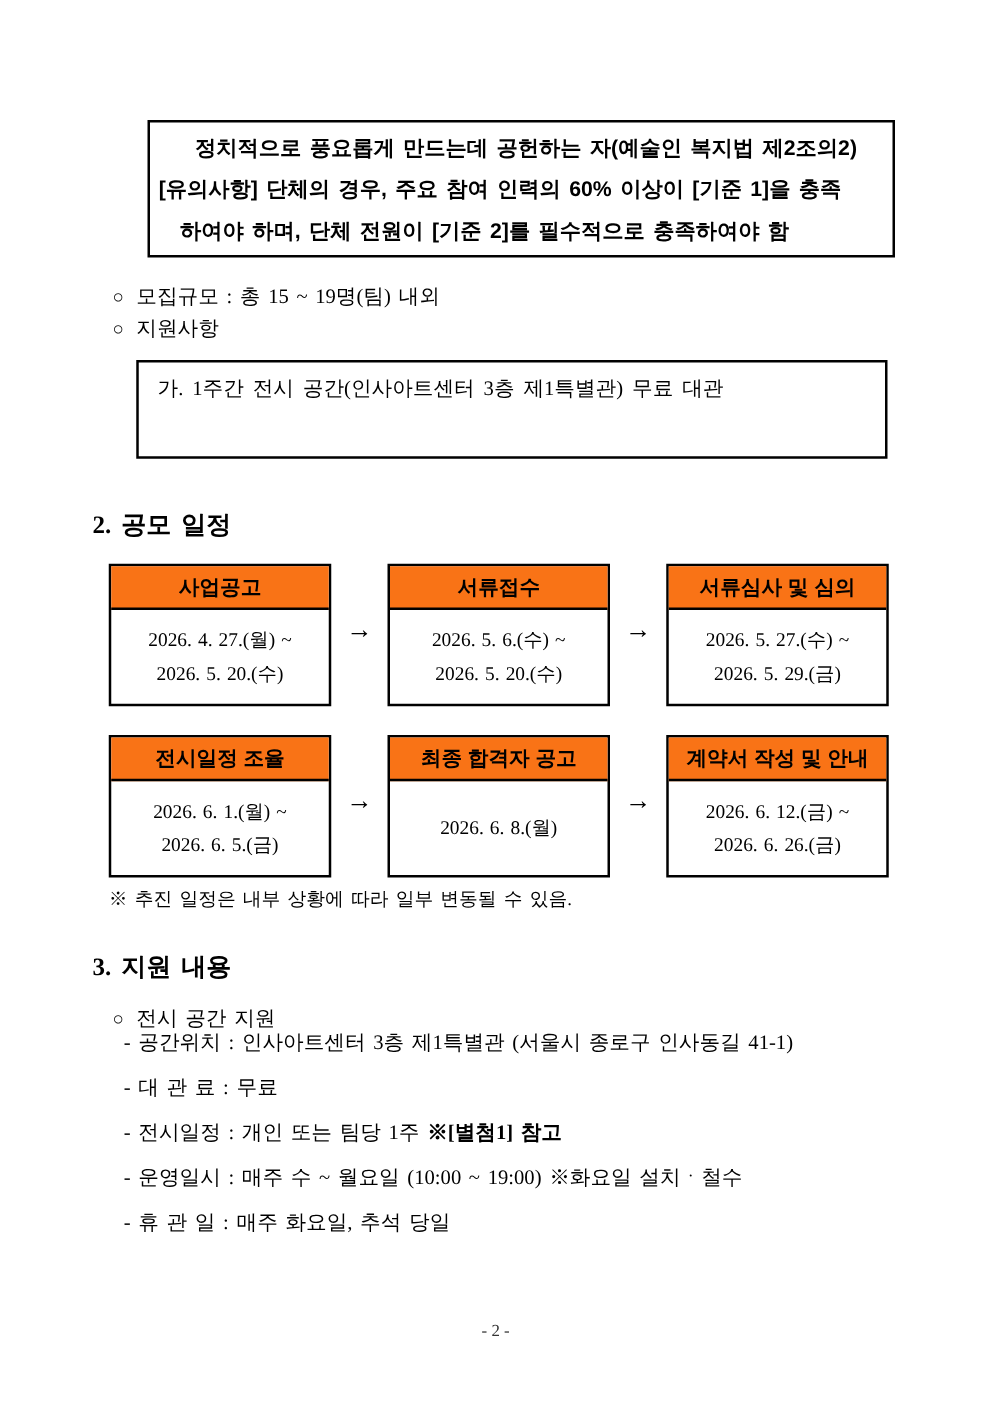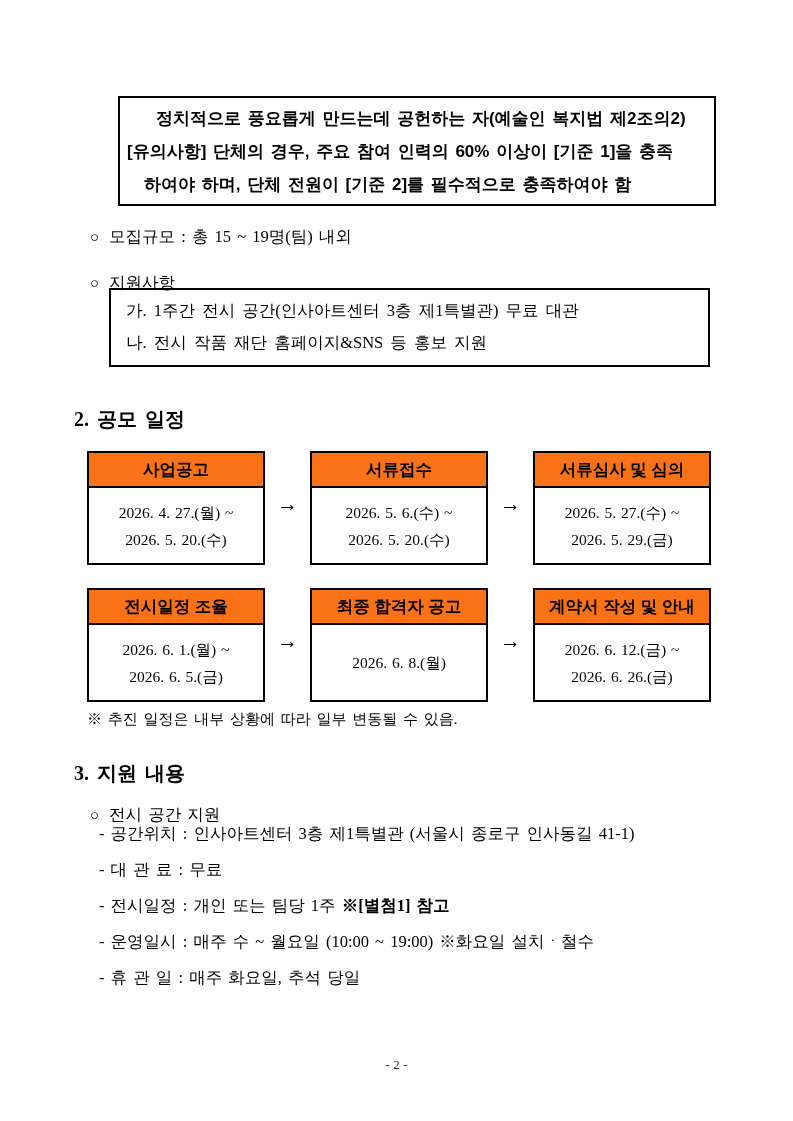--- a/index.html
+++ b/index.html
@@ -17,21 +17,21 @@
     font-size:17px; line-height:33px; padding-top:4px; word-spacing:2px;
   }
   .notice-line1 { padding-left:36px; }
   .notice-line2 { padding-left:7px; }
   .notice-line3 { padding-left:24px; }
 
   
   .bullet-row { position:absolute; left:90px; font-size:16.5px; word-spacing:2px; white-space:nowrap; }
   .bullet-glyph { margin-right:10px; font-size:15px; }
   #bullet-recruit { top:226px; }
-  #bullet-support { top:272px; }
+  #bullet-support { top:252px; }
 
   
   .support-box {
     position:absolute; left:109px; top:288px; width:601px; height:79px;
     border:2px solid #000; box-sizing:border-box;
     font-size:16.5px; line-height:32px; padding:5px 0 0 15px; word-spacing:3px;
   }
 
   
   .section-heading {
@@ -92,21 +92,20 @@
 
   <div class="bullet-row" id="bullet-recruit">
     <span class="bullet-glyph">○</span><span>모집규모 : 총 15 ~ 19명(팀) 내외</span>
   </div>
   <div class="bullet-row" id="bullet-support">
     <span class="bullet-glyph">○</span><span>지원사항</span>
   </div>
 
   <div class="support-box">
     <div>가. 1주간 전시 공간(인사아트센터 3층 제1특별관) 무료 대관</div>
-    <div>나. 전시 작품 재단 홈페이지&amp;SNS 등 홍보 지원</div>
   </div>
 
   <div class="section-heading" id="heading-schedule">2. 공모 일정</div>
 
   <div class="flow-row" id="flow-row-1">
     <div class="flow-box">
       <div class="flow-head">사업공고</div>
       <div class="flow-body">
         <div class="flow-date">2026. 4. 27.(월) ~</div>
         <div class="flow-date">2026. 5. 20.(수)</div>

